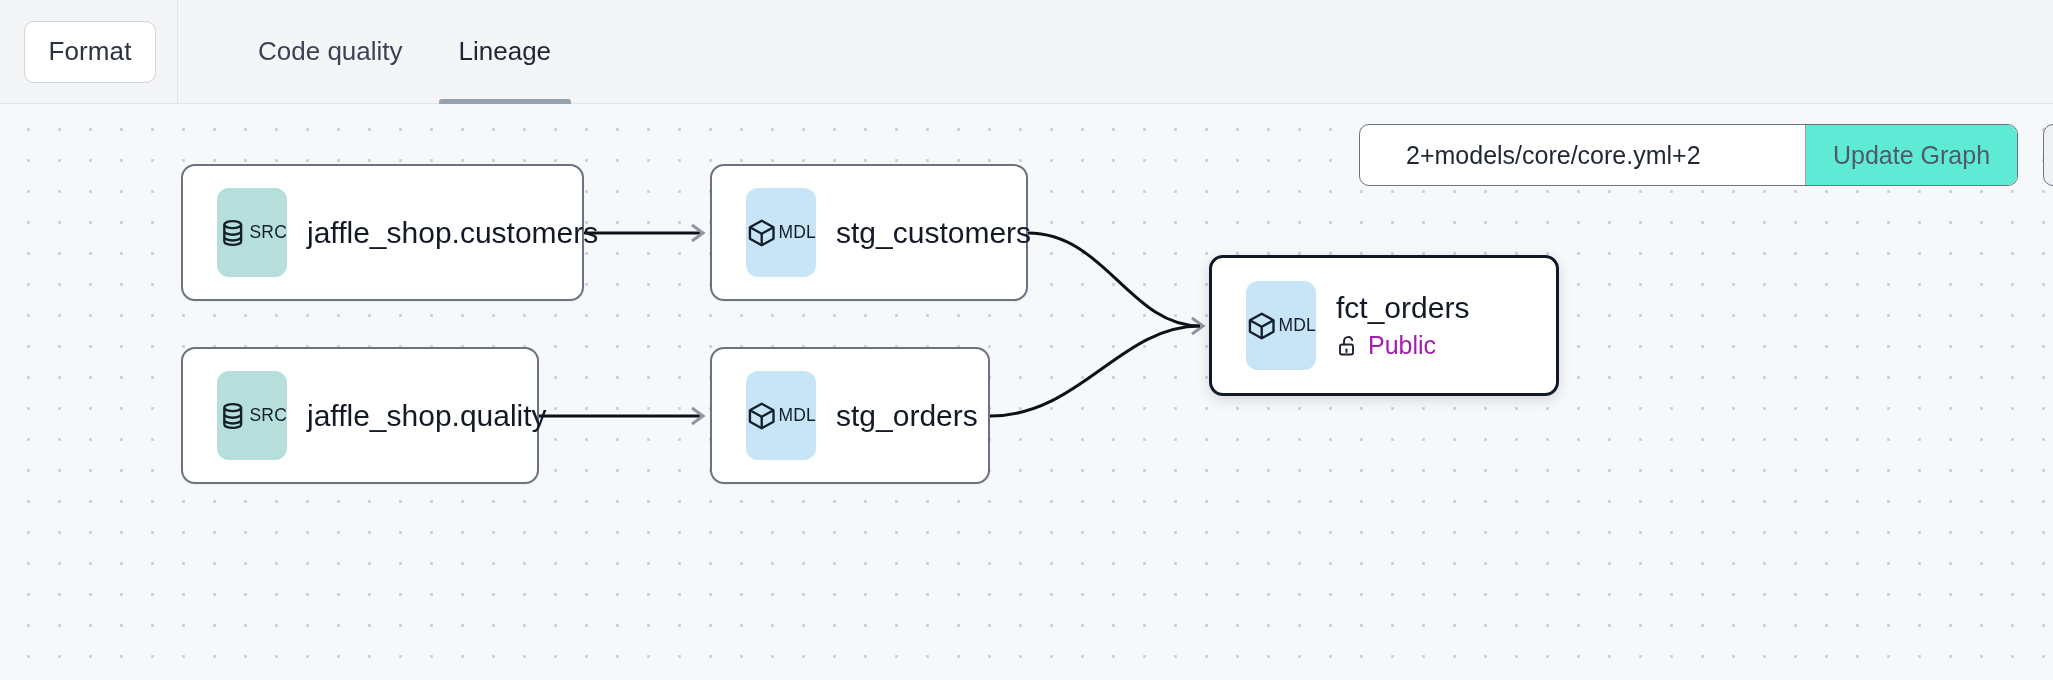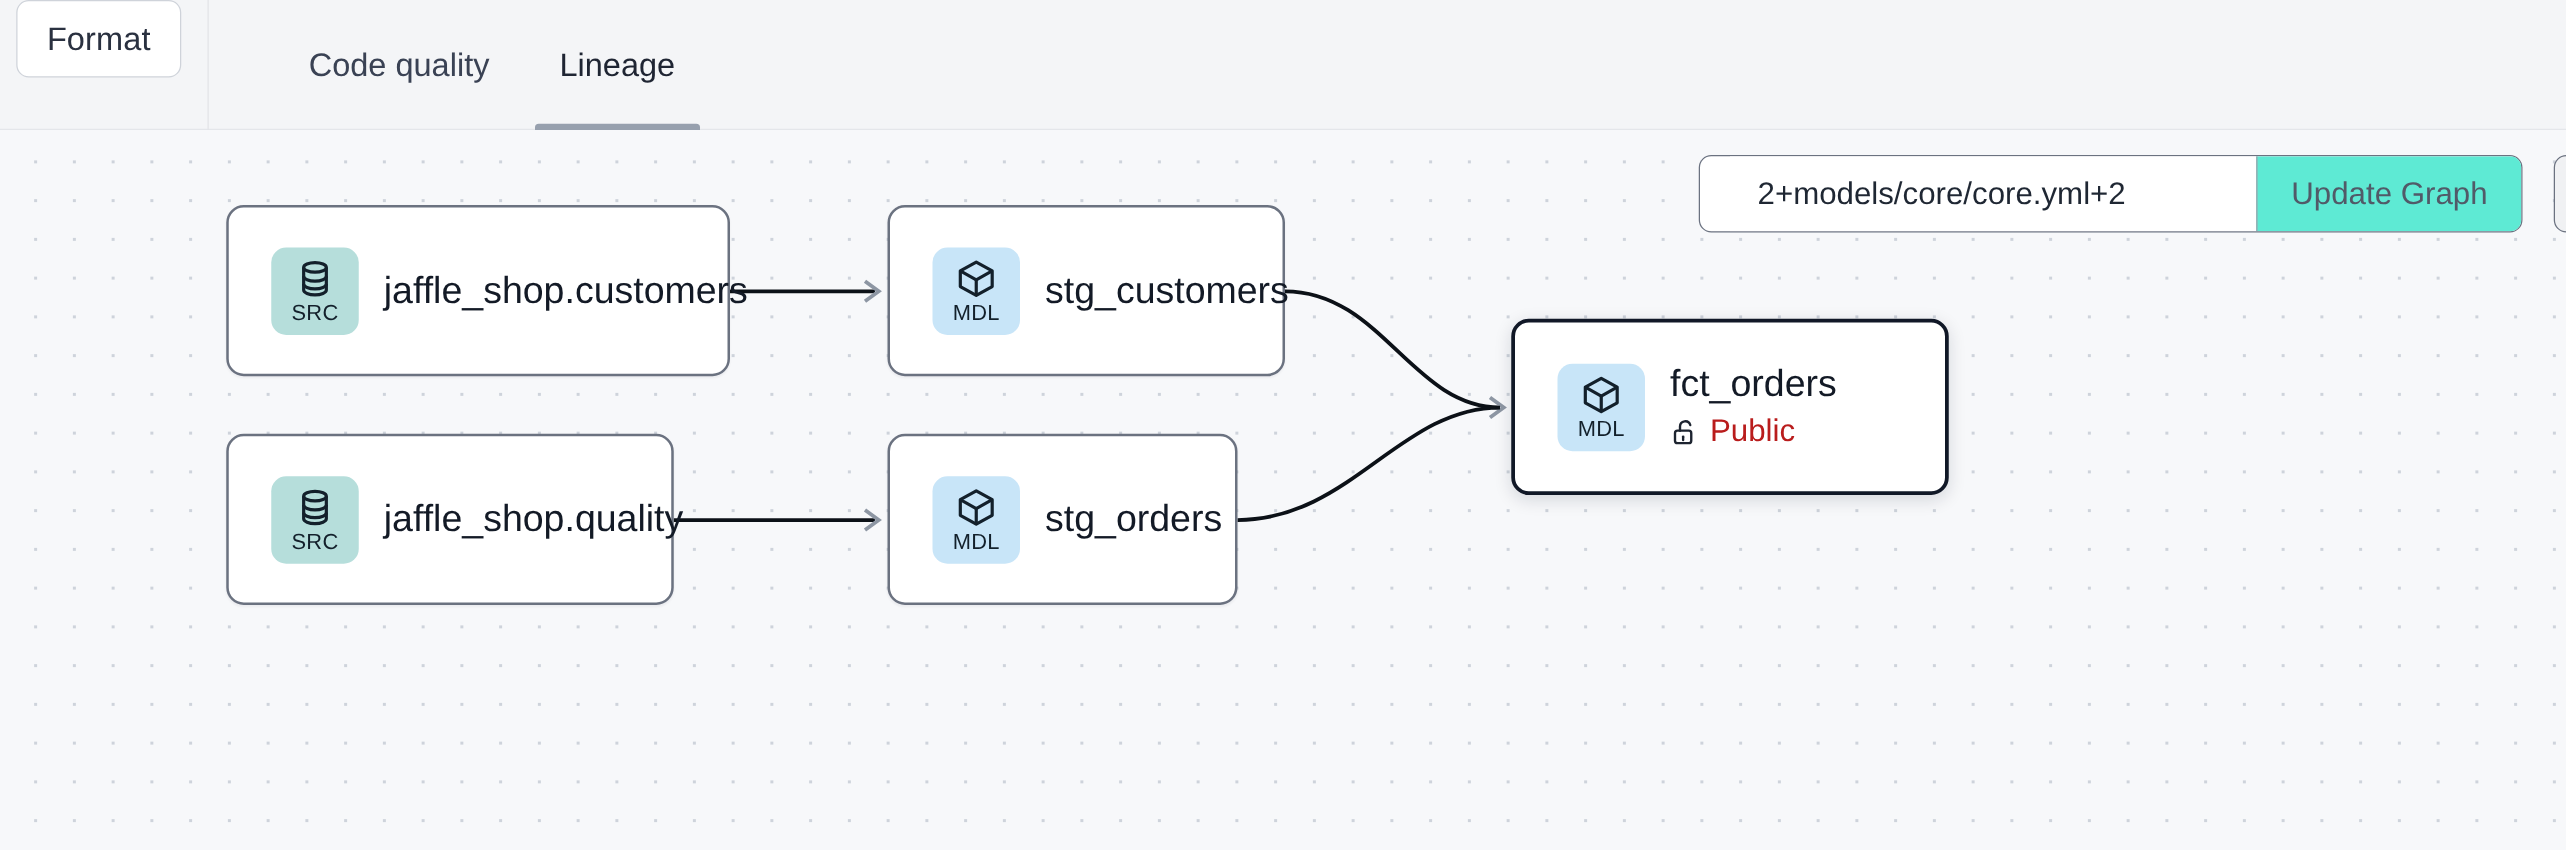--- a/index.html
+++ b/index.html
@@ -10,21 +10,21 @@
     font-family: "Liberation Sans", sans-serif;
     -webkit-font-smoothing: antialiased;
   }
 
   
   .header {
     position: absolute; left: 0; top: 0;
     width: 2053px; height: 104px;
     background: #f4f5f7;
     border-bottom: 1px solid #e4e6ea;
-    display: flex; 
+    display: flex; align-items: center; padding-left: 11px;
   }
   .format-btn {
     margin-left: 13px;
     width: 132px; height: 62px;
     background: #ffffff;
     border: 1.5px solid #cfd3da;
     border-radius: 10px;
     color: #2a3140;
     font-size: 26px;
     display: flex; align-items: center; justify-content: center;
@@ -79,23 +79,23 @@
     padding-left: 34px;
     box-shadow: 0 1px 2px rgba(16,24,40,.05);
     cursor: pointer;
   }
   .node.selected {
     border: 3px solid #111827;
     box-shadow: 0 4px 14px rgba(16,24,40,.14);
   }
 
   .badge {
-    width: 70px; height: 70px;
+    width: 70px; height: 89px;
     border-radius: 12px;
-    display: flex; flex-direction: column;
+    display: flex; flex-direction: row;
     align-items: center; justify-content: center;
     flex: 0 0 auto;
     gap: 1px;
   }
   .badge.src { background: #b6dedb; }
   .badge.mdl { background: #c8e5f8; }
   .badge svg { display: block; }
   .badge-label {
     font-size: 17.5px;
     color: #13202b;
@@ -108,21 +108,21 @@
   .node-title {
     font-size: 30px;
     color: #131a26;
     line-height: 1.1;
     white-space: nowrap;
   }
   .node-sub {
     display: flex; align-items: center; gap: 8px;
     margin-top: 7px;
     font-size: 25px;
-    color: #b91c1c;
+    color: #a21caf;
     white-space: nowrap;
   }
   .node-sub svg { display: block; flex: 0 0 auto; }
 
   
   .graph-toolbar {
     position: absolute;
     left: 1359px; top: 20px;
     display: flex; align-items: stretch;
     height: 62px;

